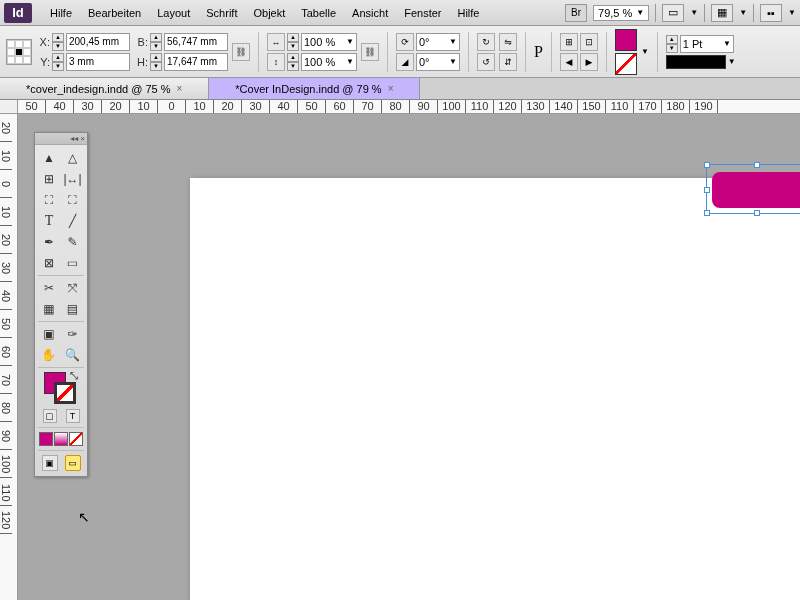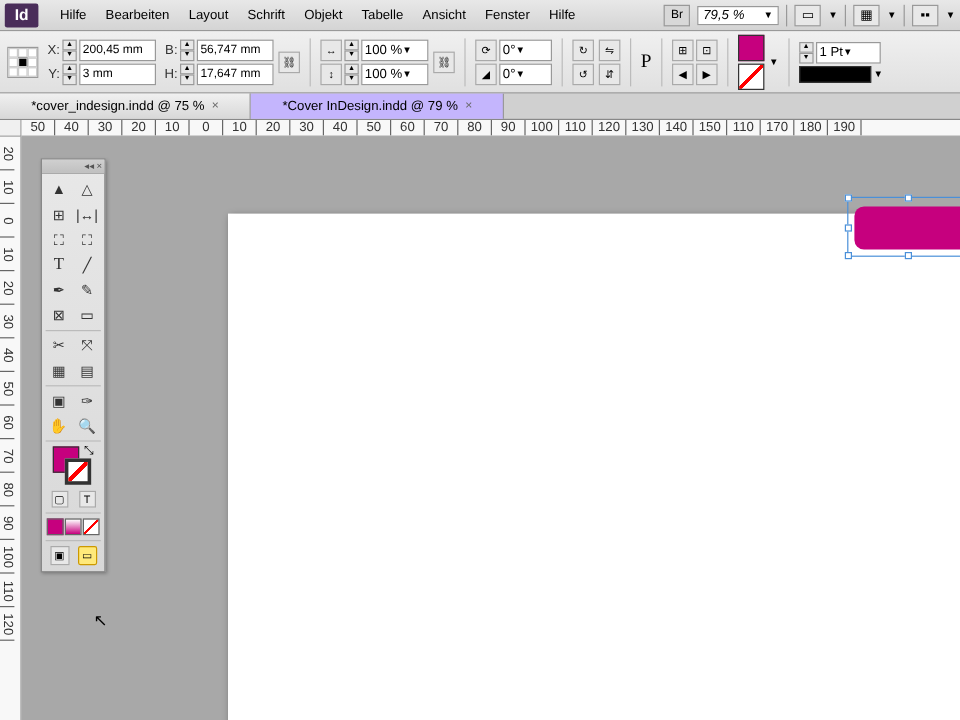--- a/index.html
+++ b/index.html
@@ -3,38 +3,38 @@
 <meta charset="utf-8">
 <style>
 * { margin: 0; padding: 0; box-sizing: border-box; font-family: Tahoma, Arial, sans-serif; font-size: 11px; }
 body { background: #c0c0c0; width: 800px; height: 600px; overflow: hidden; position: relative; }
 
 .menubar { background: linear-gradient(#e8e8e8, #d4d4d4); height: 26px; display: flex; align-items: center; padding: 0 4px; border-bottom: 1px solid #999; }
 .app-logo { width: 28px; height: 20px; background: #4a2d5a; color: #fff; font-weight: bold; font-size: 13px; display: flex; align-items: center; justify-content: center; margin-right: 10px; border-radius: 2px; }
 .menu-item { padding: 4px 8px; cursor: default; }
 .menubar-right { margin-left: auto; display: flex; align-items: center; gap: 6px; }
 .br-btn { width: 22px; height: 18px; background: #d8d8d8; border: 1px solid #999; display: flex; align-items: center; justify-content: center; font-size: 10px; }
-.zoom-dd { background: #fff; border: 1px solid #999; padding: 1px 4px; display: flex; align-items: center; gap: 16px; font-style: italic; }
+.zoom-dd { background: #fff; border: 1px solid #999; padding: 1px 4px; display: flex; align-items: center; gap: 4px; }
 .dd-arrow { font-size: 8px; }
 .sep { width: 1px; height: 18px; background: #999; }
 .icon-sq { width: 22px; height: 18px; border: 1px solid #999; background: #e8e8e8; display: flex; align-items: center; justify-content: center; }
 
 .control-bar { background: linear-gradient(#f0f0f0, #e0e0e0); height: 52px; display: flex; align-items: center; padding: 2px 6px; border-bottom: 1px solid #999; gap: 4px; }
 .ref-grid { width: 26px; height: 26px; border: 1px solid #999; background: #fff; display: grid; grid-template: repeat(3,1fr)/repeat(3,1fr); }
 .ref-grid div { border: 0.5px solid #ccc; }
 .ref-grid .active { background: #000; }
 .xy-group { display: flex; flex-direction: column; gap: 2px; }
 .xy-row { display: flex; align-items: center; gap: 2px; }
 .xy-label { width: 14px; text-align: right; color: #333; }
 .xy-input { width: 64px; height: 18px; border: 1px solid #999; background: #fff; padding: 0 2px; font-size: 10px; }
 .spinner { display: flex; flex-direction: column; }
 .spin-btn { width: 12px; height: 9px; border: 1px solid #999; background: #e8e8e8; font-size: 6px; line-height: 6px; text-align: center; }
 .vsep { width: 1px; height: 40px; background: #bbb; margin: 0 4px; }
 .small-icon { width: 18px; height: 18px; border: 1px solid #aaa; background: #e8e8e8; display: flex; align-items: center; justify-content: center; font-size: 9px; }
-.scale-dd { width: 56px; height: 18px; border: 1px solid #999; background: #fff; padding: 0 2px; display: flex; align-items: center; font-size: 10px; }
+.scale-dd { width: 56px; height: 18px; border: 1px solid #999; background: #fff; padding: 0 2px; display: flex; align-items: center; justify-content: space-between; font-size: 10px; }
 .swatch { width: 22px; height: 22px; }
 .magenta { background: #c6007e; border: 1px solid #333; }
 .diag-none { background: linear-gradient(to bottom right, #fff 0%, #fff 45%, red 45%, red 55%, #fff 55%, #fff 100%); border: 1px solid #333; }
 
 .tabs { background: #d0d0d0; height: 22px; display: flex; border-bottom: 1px solid #888; }
 .tab { padding: 3px 26px; background: linear-gradient(#f0f0f0,#d8d8d8); border-right: 1px solid #999; display: flex; align-items: center; gap: 6px; font-size: 10px; }
 .tab.active { background: #c4b5fd; }
 .tab-close { font-size: 10px; color: #666; }
 
 .ruler-h { position: absolute; top: 100px; left: 18px; right: 0; height: 14px; background: #f8f8f8; border-bottom: 1px solid #999; display: flex; overflow: hidden; font-size: 8px; }

